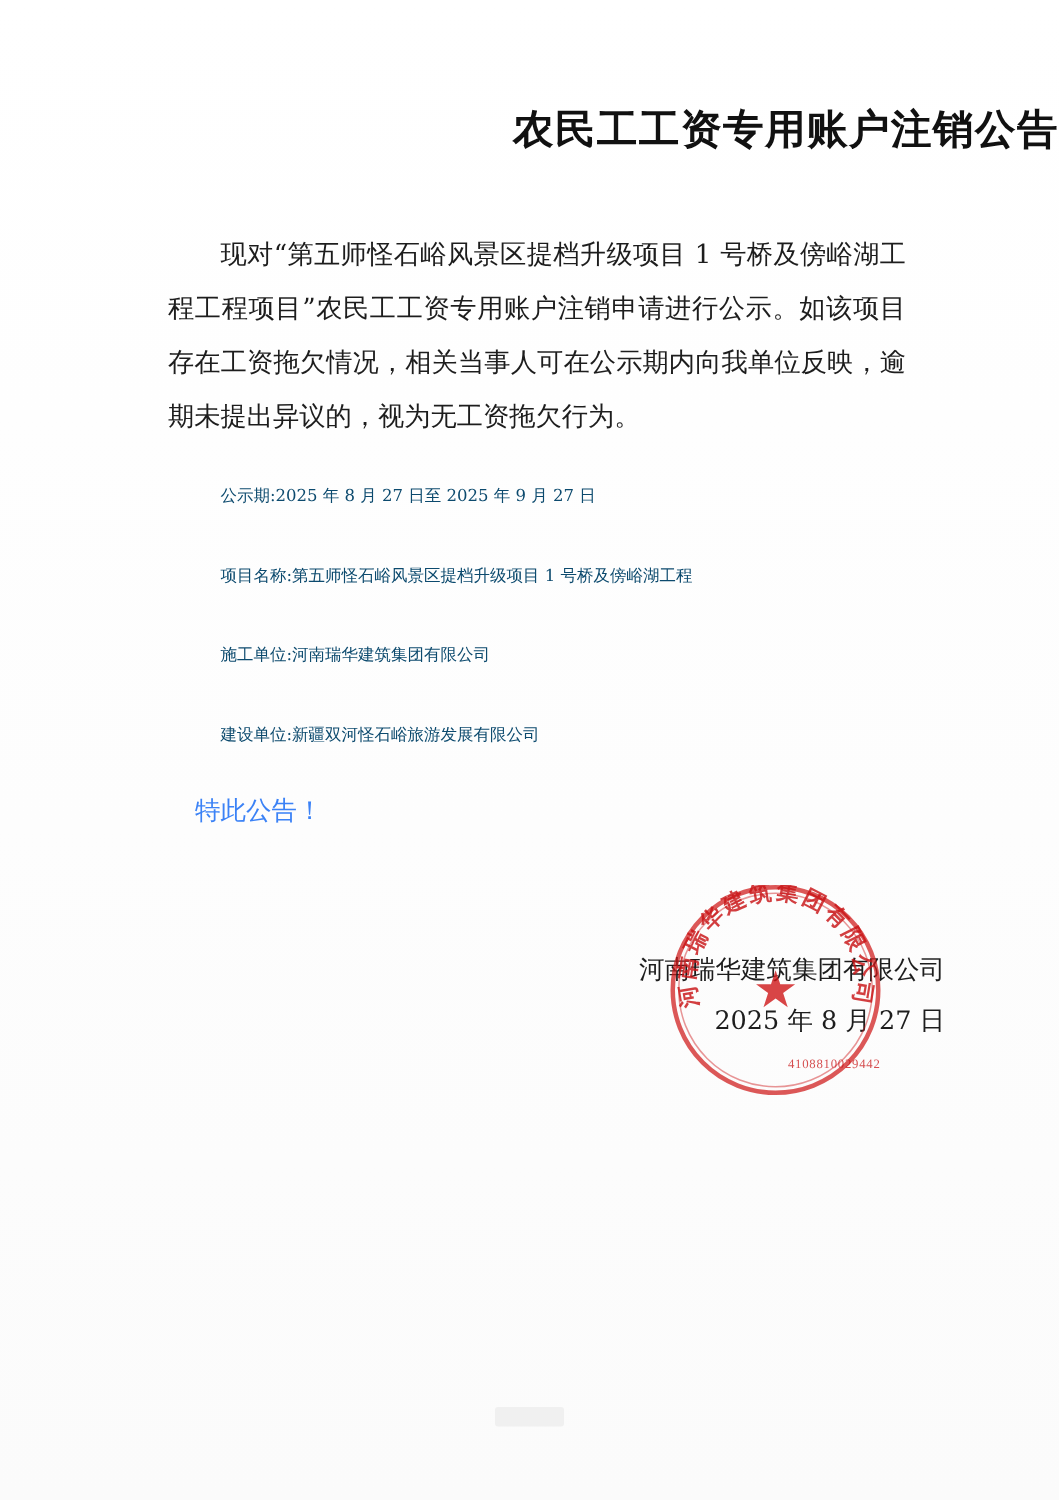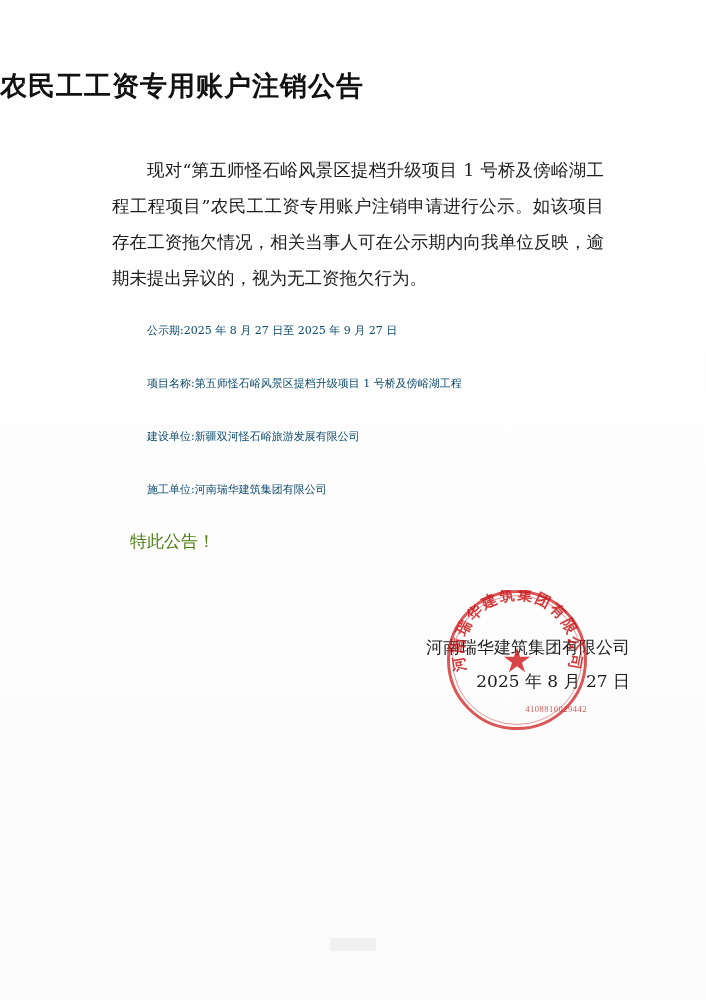--- a/index.html
+++ b/index.html
@@ -25,21 +25,21 @@
     position: absolute;
     inset: 0;
     background: linear-gradient(180deg, #ffffff 0%, #fdfdfd 55%, #fbfbfb 100%);
     pointer-events: none;
   }
   .doc-title {
     position: absolute;
     top: 68px;
     left: 0;
     width: 706px;
-    text-align: left;
+    text-align: right;
     font-size: 27px;
     font-weight: bold;
     letter-spacing: 1px;
     color: #111111;
     font-family: "DejaVu Serif", "Liberation Serif", serif;
   }
   .body-block {
     position: absolute;
     top: 152px;
     left: 112px;
@@ -66,21 +66,21 @@
   .field-line.wrap {
     white-space: normal;
     text-indent: 18px;
   }
   .closing {
     position: absolute;
     top: 525px;
     left: 130px;
     font-size: 17px;
     line-height: 32px;
-    color: #4d7c0f;
+    color: #3b82f6;
   }
   .sign-block {
     position: absolute;
     top: 630px;
     left: 0;
     width: 706px;
     text-align: right;
     padding-right: 76px;
     box-sizing: border-box;
   }
@@ -172,25 +172,25 @@
 
     <p class="field-line indent">
       <span>公示期:</span><span>2025 年 8 月 27 日至 2025 年 9 月 27 日</span>
     </p>
 
     <p class="field-line wrap">
       <span>项目名称:</span><span>第五师怪石峪风景区提档升级项目 1 号桥及傍峪湖工程</span>
     </p>
 
     <p class="field-line indent">
+      <span>施工单位:</span><span>河南瑞华建筑集团有限公司</span>
+    </p>
+
+    <p class="field-line indent">
       <span>建设单位:</span><span>新疆双河怪石峪旅游发展有限公司</span>
-    </p>
-
-    <p class="field-line indent">
-      <span>施工单位:</span><span>河南瑞华建筑集团有限公司</span>
     </p>
 
   </div>
 
   <div class="closing">特此公告！</div>
 
   <div class="sign-block">
     <div class="sign-line">河南瑞华建筑集团有限公司</div>
     <div class="sign-line">2025 年 8 月 27 日</div>
   </div>

